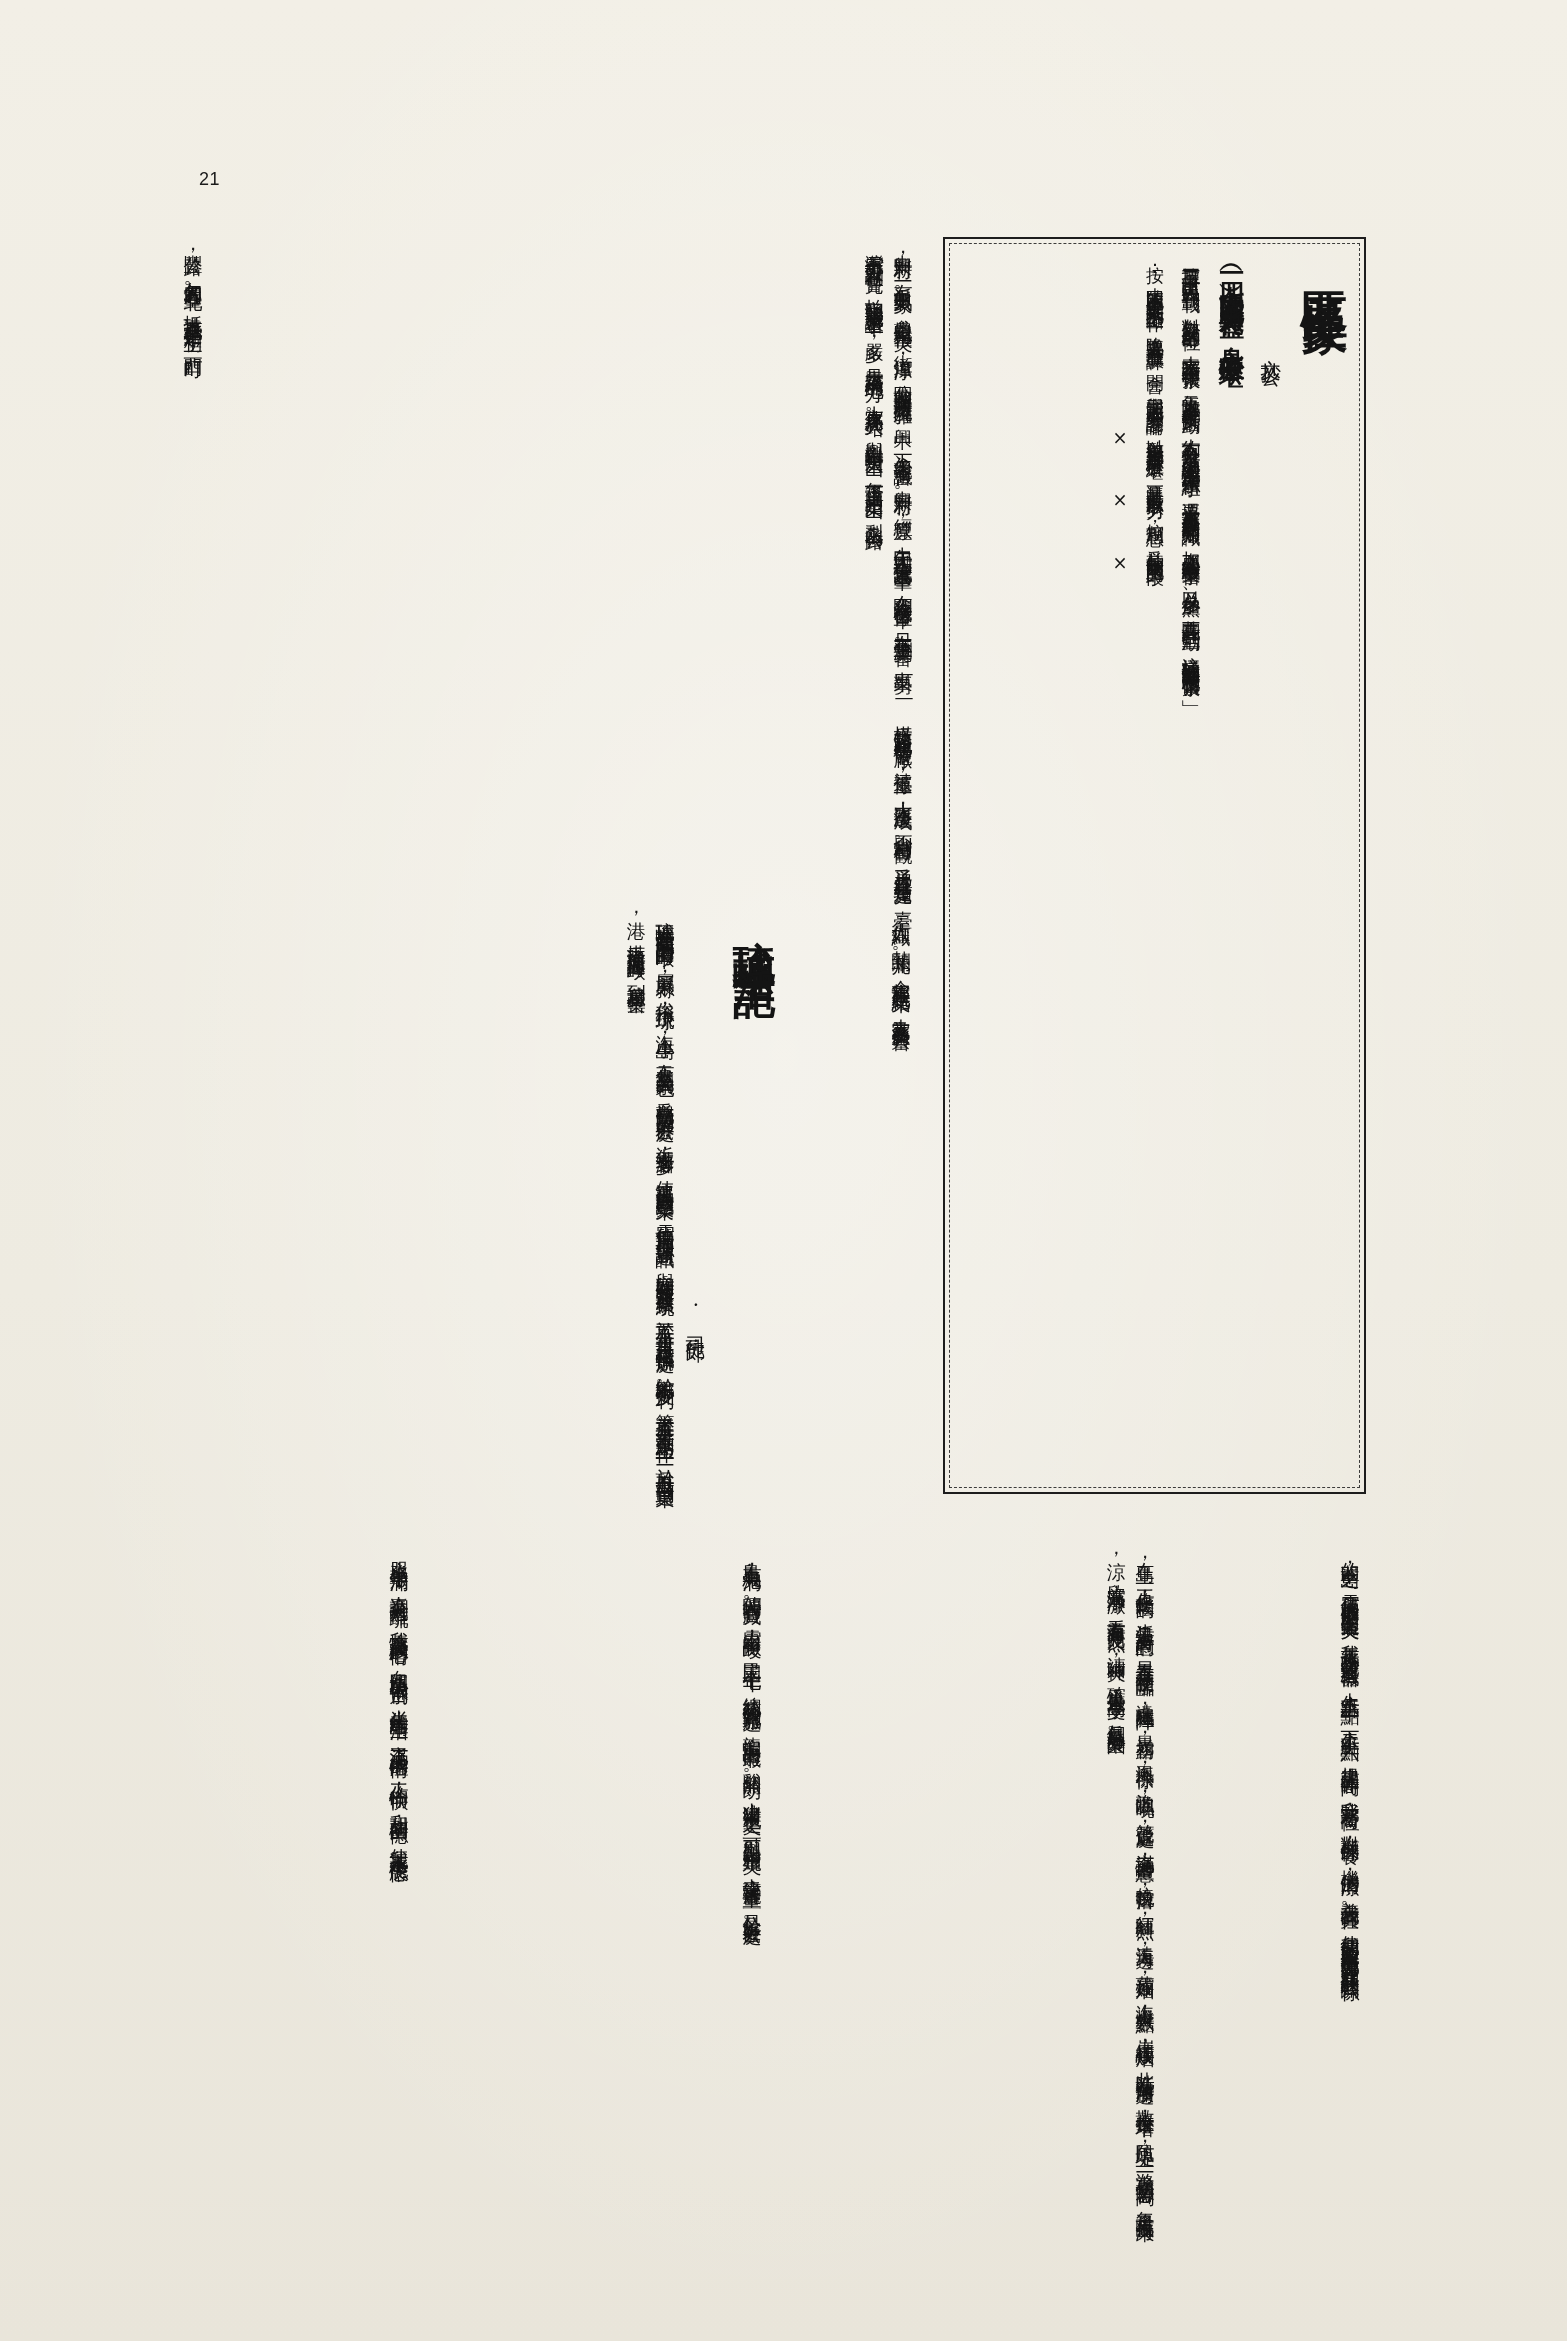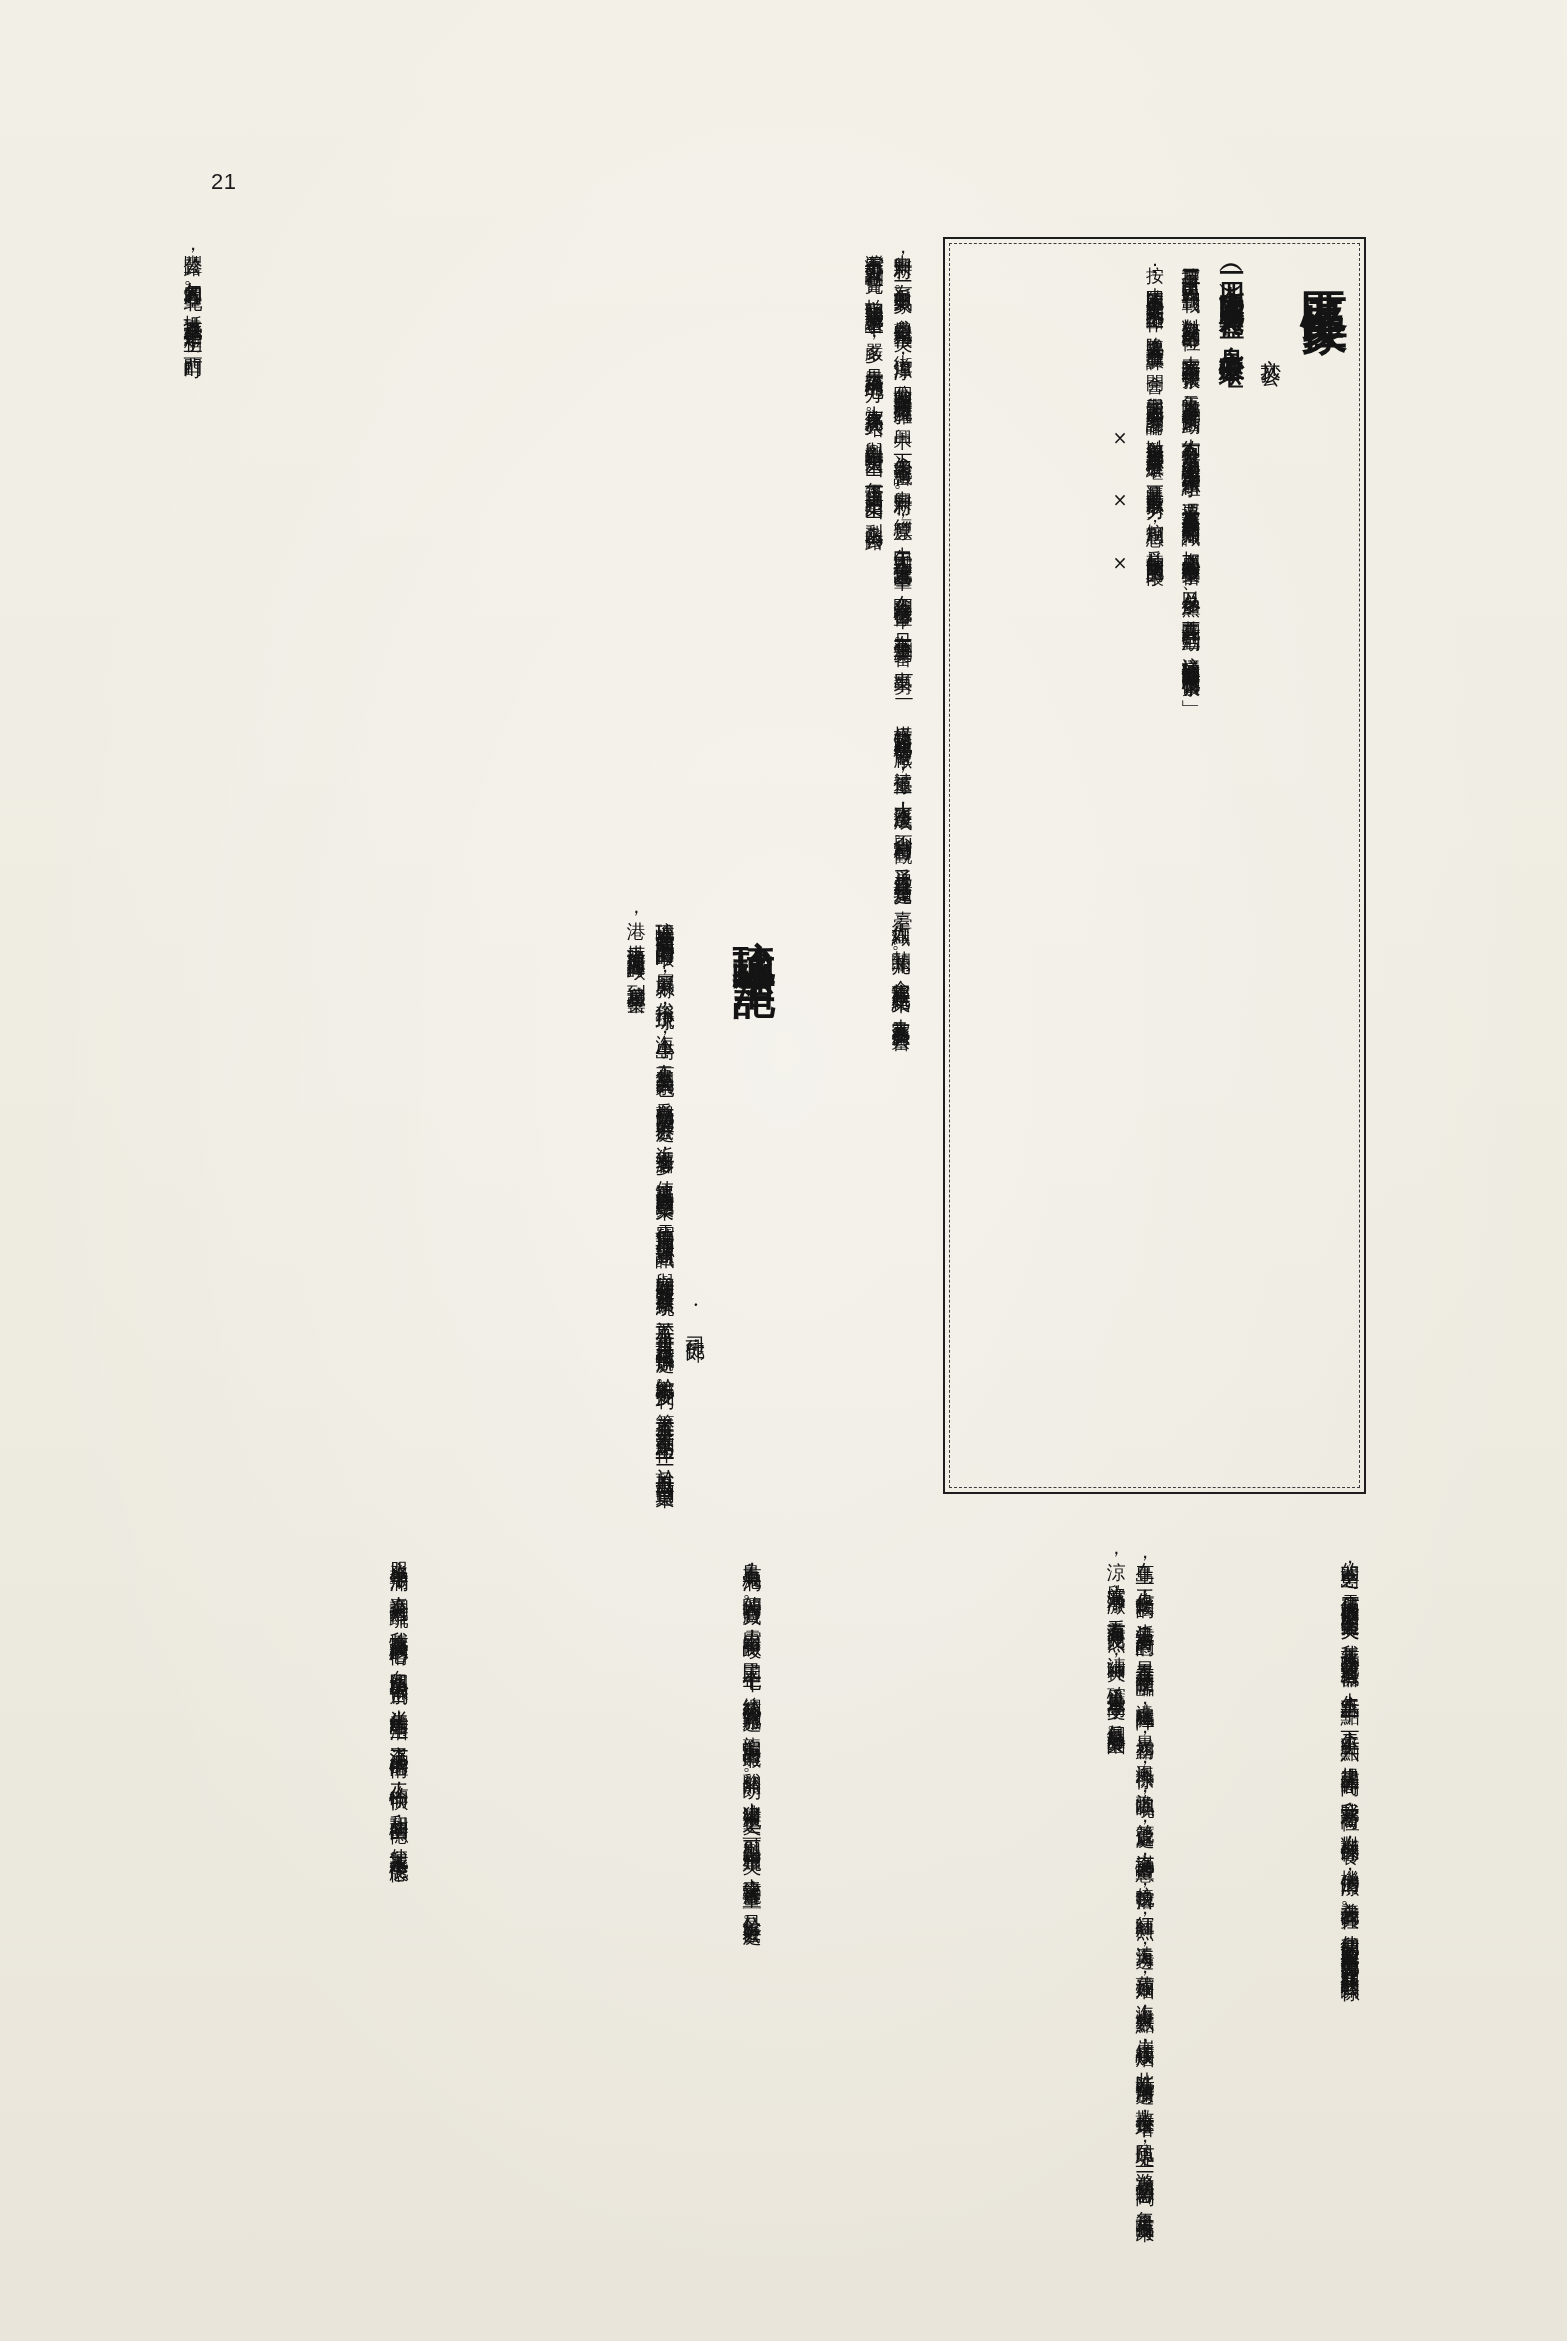--- a/index.html
+++ b/index.html
@@ -20,24 +20,23 @@
     position:absolute;inset:0;
     background:
       radial-gradient(ellipse at 50% 45%, rgba(255,255,255,0.35) 0%, rgba(240,236,226,0) 70%),
       linear-gradient(180deg,#f2efe6 0%,#eeebe1 55%,#e9e5da 100%);
     pointer-events:none;
   }
   .pageno{
     position:absolute;
     left:199px;top:169px;
     font-family:"Liberation Sans","DejaVu Sans",sans-serif;
-    font-size:22px;
+    font-size:18px;
     letter-spacing:0.6px;
     color:#1b1b1b;
-    margin-left:12px;
   }
 
   
   .box{
     position:absolute;
     left:943px;top:237px;
     width:423px;height:1257px;
     border:2.4px solid #1d1d1d;
     box-sizing:border-box;
     background:transparent;

